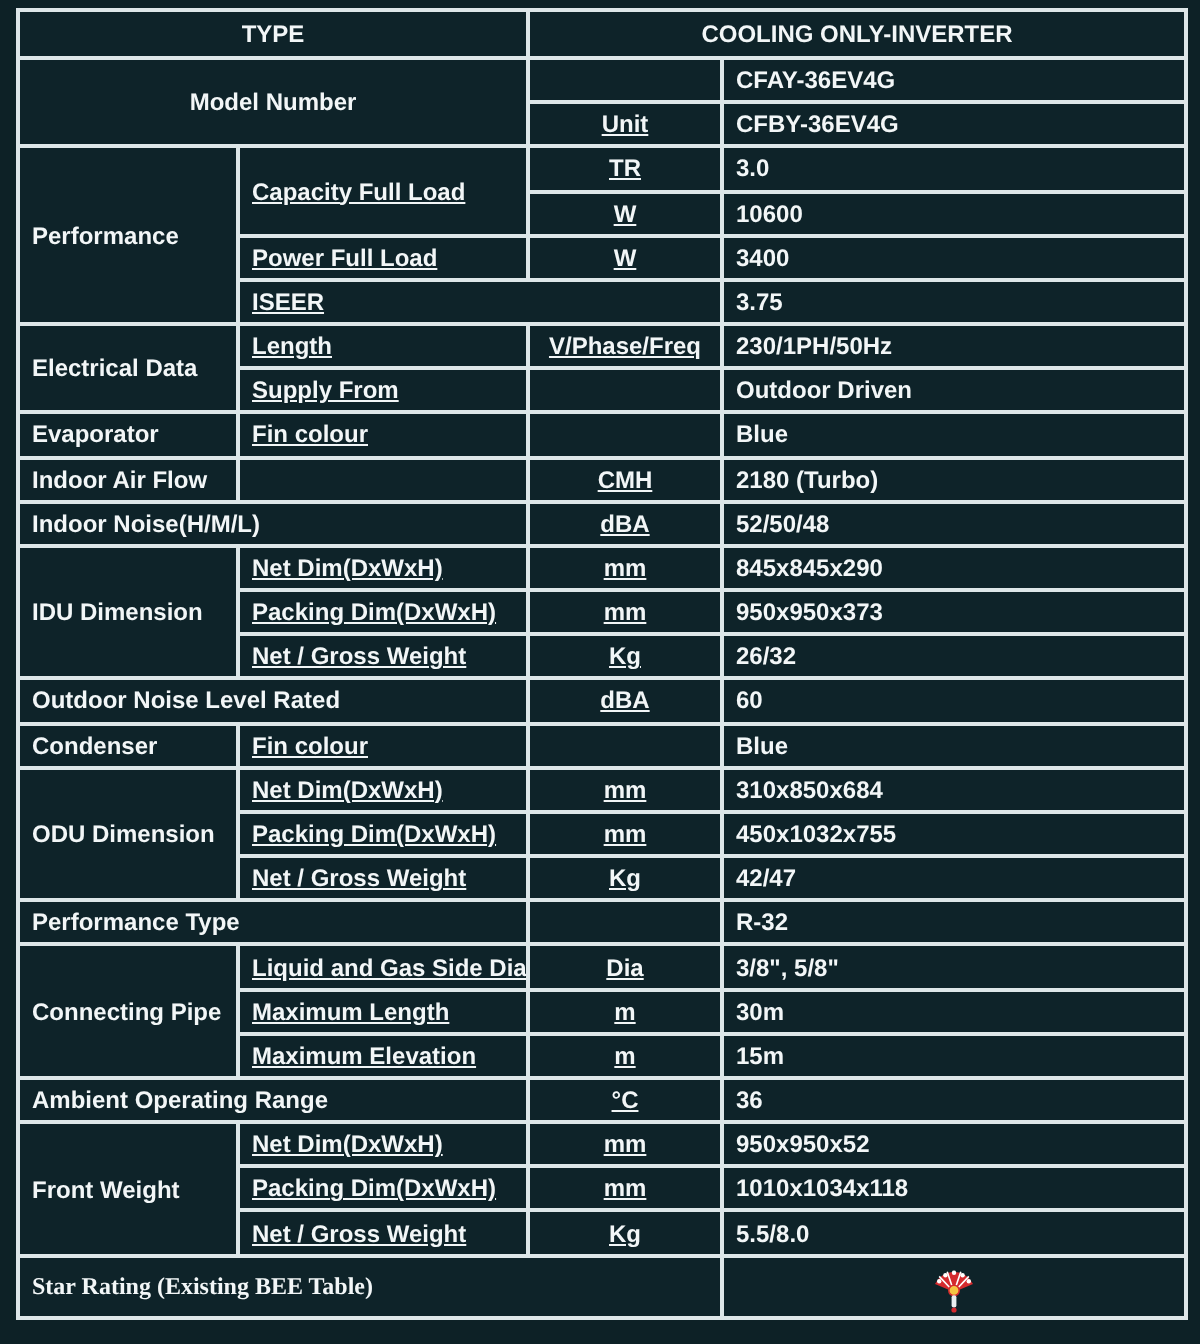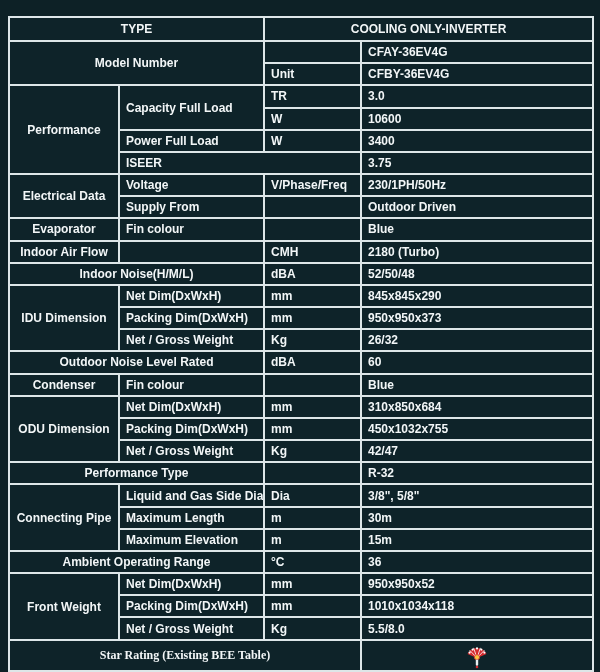--- a/index.html
+++ b/index.html
@@ -7,37 +7,37 @@
     width:600px;height:672px;
     background:#0d2126;
     font-family:"Liberation Sans", sans-serif;
     color:#f2f6f7;
     overflow:hidden;
   }
   table.spec{
     border-collapse:collapse;
     table-layout:fixed;
     width:584px;height:656px;
-    margin:16px auto 0 8px;
+    margin:4px auto 0 8px;
     padding-left:32px;
   }
   table.spec td, table.spec th{
     border:2px solid #dde6e8;
     padding:1px 6px;
     font-weight:bold;
     font-size:12px;
     vertical-align:middle;
     overflow:hidden;
     white-space:nowrap;
     background:#0e2329;
   }
   th{font-size:13px;}
-  .c1{text-align:center;}
-  .c2{text-align:left;}
-  .c3{}
+  .c1{text-align:left;}
+  .c2{text-align:left;text-decoration:underline;}
+  .c3{text-align:center;text-decoration:underline;}
   .c4{text-align:left;}
   .center{text-align:center;}
   tr.hdr{height:24px;}
   tr.star-row{height:28px;font-family:Liberation Serif, serif;}
   .icon-cell{text-align:center;padding:0;}
   .bee-icon{display:inline-block;vertical-align:middle;}
 </style>
 </head>
 <body>
 
@@ -80,21 +80,21 @@
     <td class="c3">W</td>
     <td class="c4">3400</td>
   </tr>
   <tr>
     <td colspan="2" class="c2">ISEER</td>
     <td class="c4">3.75</td>
   </tr>
 
   <tr>
     <td rowspan="2" class="c1">Electrical Data</td>
-    <td class="c2">Voltage</td>
+    <td class="c2">Length</td>
     <td class="c3">V/Phase/Freq</td>
     <td class="c4">230/1PH/50Hz</td>
   </tr>
   <tr>
     <td class="c2">Supply From</td>
     <td class="c3"></td>
     <td class="c4">Outdoor Driven</td>
   </tr>
 
   <tr>

